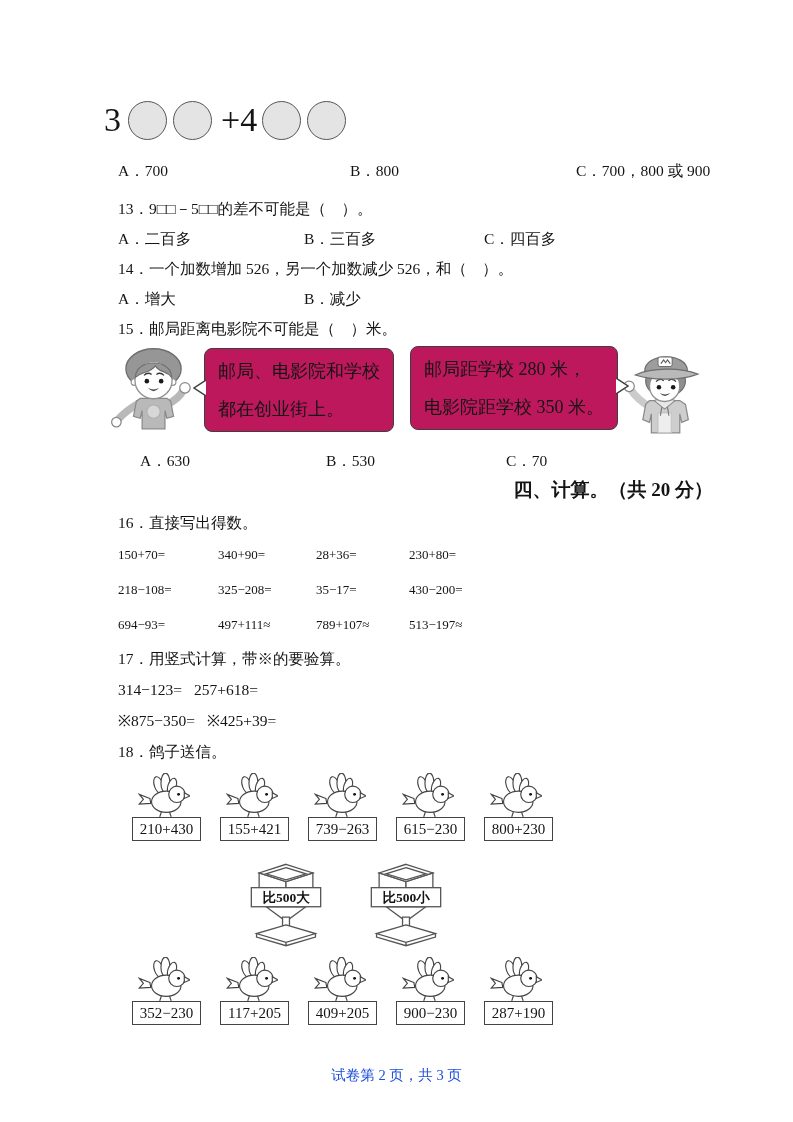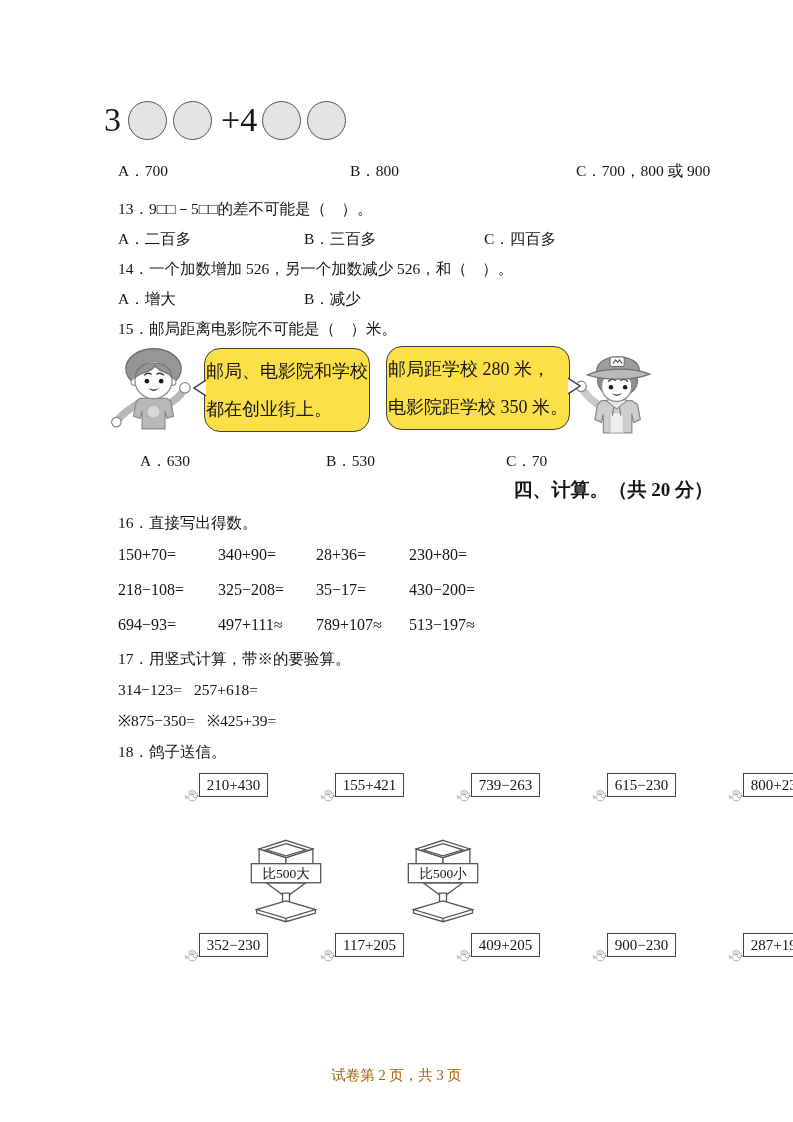--- a/index.html
+++ b/index.html
@@ -18,59 +18,59 @@
   .expr .plus { margin:0 2px 0 6px; }
   .circle {
     width:37px; height:37px; border-radius:50%;
     background:#e4e4e4; border:1.6px solid #565656; margin:0 3px; flex:0 0 auto;
   }
 
   
   .figure { display:flex; align-items:flex-start; margin:4px 0 6px -10px; height:100px; }
   .char { flex:0 0 auto; }
   .bubble {
-    position:relative; flex:0 0 auto; border:1.5px solid #3f3f3f; border-radius:16px;
-    padding:3px 1px; font-size:18px; line-height:38px; white-space:nowrap; background:#fde047;
+    position:relative; flex:0 0 auto; border:1.5px solid #3f3f3f; border-radius:8px;
+    padding:3px 13px; font-size:18px; line-height:38px; white-space:nowrap; background:#be185d;
   }
   .bubble .tail { position:absolute; top:30px; width:13px; height:18px; }
   .bubble .tail.t-left  { left:-12px; }
   .bubble .tail.t-right { right:-12px; }
 
   .section-title {
     font-family:Liberation Serif, serif;
     font-weight:700; font-size:19px; line-height:24px; margin:0 0 10px -10px;text-align:right;
   }
 
   .calc {
     display:grid; grid-template-columns:100px 98px 93px auto;
-    row-gap:13px; font-size:16px; line-height:22px; margin-bottom:12px;
+    row-gap:13px; font-size:13px; line-height:22px; margin-bottom:12px;
   }
   .pair { display:flex; gap:12px; }
 
   
   .pigeon-row { display:flex; margin-left:14px; }
-  .pigeon { width:88px; display:flex; align-items:flex-start;margin-left:48px; }
+  .pigeon { width:88px; display:flex; flex-direction:column; align-items:flex-start; }
   .bird { width:54px; height:46px; margin:0 0 -2px 4px; }
   .expr-sign {
     border:1.4px solid #444; min-width:55px; padding:1px 6px; text-align:center;
     font-size:15px; line-height:20px; background:#fff; white-space:nowrap;
   }
 
   
-  .stands { display:flex; margin:20px 0 8px 129px; gap:79px; }
+  .stands { display:flex; margin:20px 0 8px 129px; gap:42px;font-weight:bold; }
   .stand { position:relative; width:78px; height:88px; }
   .stand svg { position:absolute; left:0; top:0; }
   .stand-label {
     position:absolute; left:4px; right:4px; top:27px; height:19px;
     text-align:center; font-size:13.5px; line-height:19px; white-space:nowrap;
   }
 
   .footer {
     position:absolute; left:0; right:0; top:1066px; text-align:center;
-    font-size:14.5px; color:#a16207;
+    font-size:14.5px; color:#1d4ed8;
   }
 
   .mb8  { margin-bottom:8px; }
   .mb4  { margin-bottom:4px; }
   .mb6  { margin-bottom:6px;margin-left:22px; }
   .mb9  { margin-bottom:9px; }
   .mb10 { margin-bottom:10px; }
   .mb16 { margin-bottom:16px;gap:46px; }
   .mb2  { margin-bottom:10px; }
 </style>

